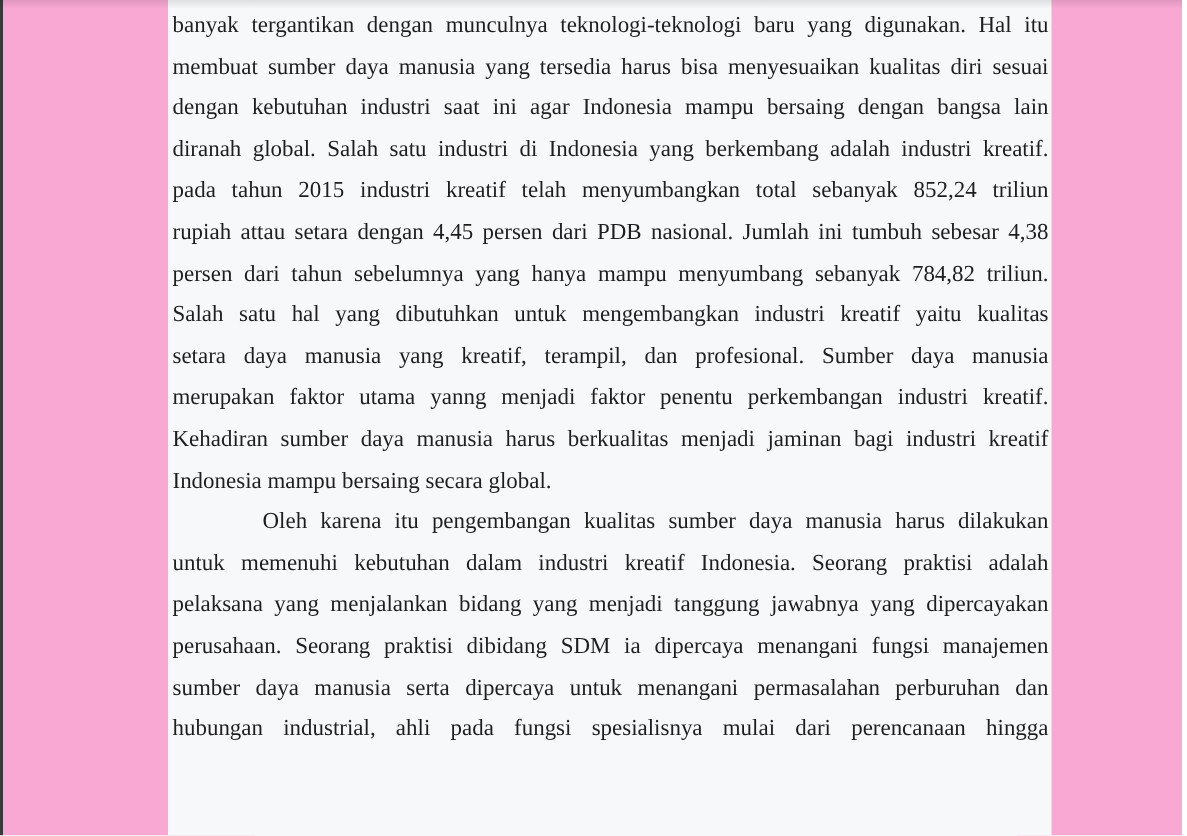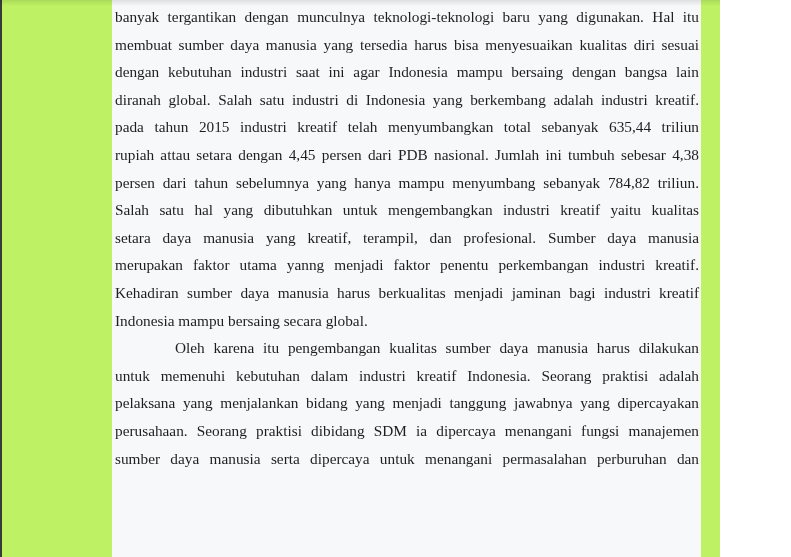--- a/index.html
+++ b/index.html
@@ -5,23 +5,23 @@
     html, body {
       margin: 0;
       padding: 0;
       width: 791px;
       height: 557px;
       overflow: hidden;
       background: #ffffff;
     }
     .viewport {
       position: relative;
-      width: 720px;
+      width: 788px;
       height: 557px;
-      background: #bef264;
+      background: #f9a8d4;
       overflow: hidden;
     }
     .left-edge {
       position: absolute;
       left: 0;
       top: 0;
       width: 2px;
       height: 557px;
       background: #3a3a3a;
     }
@@ -74,30 +74,31 @@
   <div class="top-shadow"></div>
   <div class="left-edge"></div>
   <div class="text-area"></div>
 
   <div class="content">
     <div>
       <span class="line">banyak tergantikan dengan munculnya teknologi-teknologi baru yang digunakan. Hal itu</span>
       <span class="line">membuat sumber daya manusia yang tersedia harus bisa menyesuaikan kualitas diri sesuai</span>
       <span class="line">dengan kebutuhan industri saat ini agar Indonesia mampu bersaing dengan bangsa lain</span>
       <span class="line">diranah global. Salah satu industri di Indonesia yang berkembang adalah industri kreatif.</span>
-      <span class="line">pada tahun 2015 industri kreatif  telah menyumbangkan total sebanyak 635,44 triliun</span>
+      <span class="line">pada tahun 2015 industri kreatif  telah menyumbangkan total sebanyak 852,24 triliun</span>
       <span class="line">rupiah attau setara dengan 4,45 persen dari PDB nasional.  Jumlah ini tumbuh sebesar 4,38</span>
       <span class="line">persen dari tahun sebelumnya yang hanya mampu menyumbang sebanyak 784,82  triliun.</span>
       <span class="line">Salah satu hal yang dibutuhkan untuk mengembangkan industri kreatif yaitu kualitas</span>
       <span class="line">setara daya manusia yang kreatif, terampil, dan profesional. Sumber daya manusia</span>
       <span class="line">merupakan faktor utama yanng menjadi faktor penentu perkembangan industri kreatif.</span>
       <span class="line">Kehadiran  sumber daya manusia harus berkualitas menjadi jaminan bagi industri kreatif</span>
       <span class="line last">Indonesia mampu bersaing secara global.</span>
     </div>
     <div>
       <span class="line indent">Oleh karena itu pengembangan kualitas sumber daya manusia harus dilakukan</span>
       <span class="line">untuk memenuhi kebutuhan dalam industri kreatif Indonesia. Seorang praktisi adalah</span>
       <span class="line">pelaksana yang  menjalankan  bidang yang menjadi tanggung jawabnya yang dipercayakan</span>
       <span class="line">perusahaan. Seorang praktisi  dibidang SDM ia dipercaya menangani fungsi manajemen</span>
       <span class="line">sumber daya manusia serta dipercaya untuk menangani permasalahan perburuhan dan</span>
+      <span class="line">hubungan industrial, ahli pada fungsi spesialisnya mulai dari perencanaan hingga</span>
     </div>
   </div>
 </div>
 
 </body></html>

